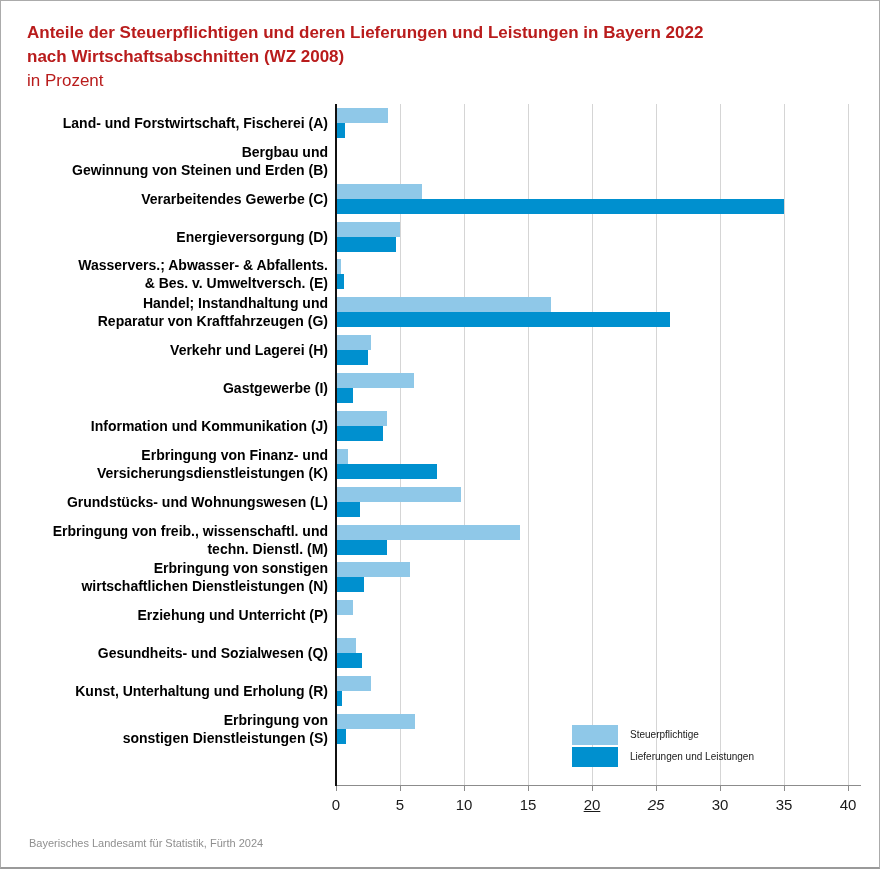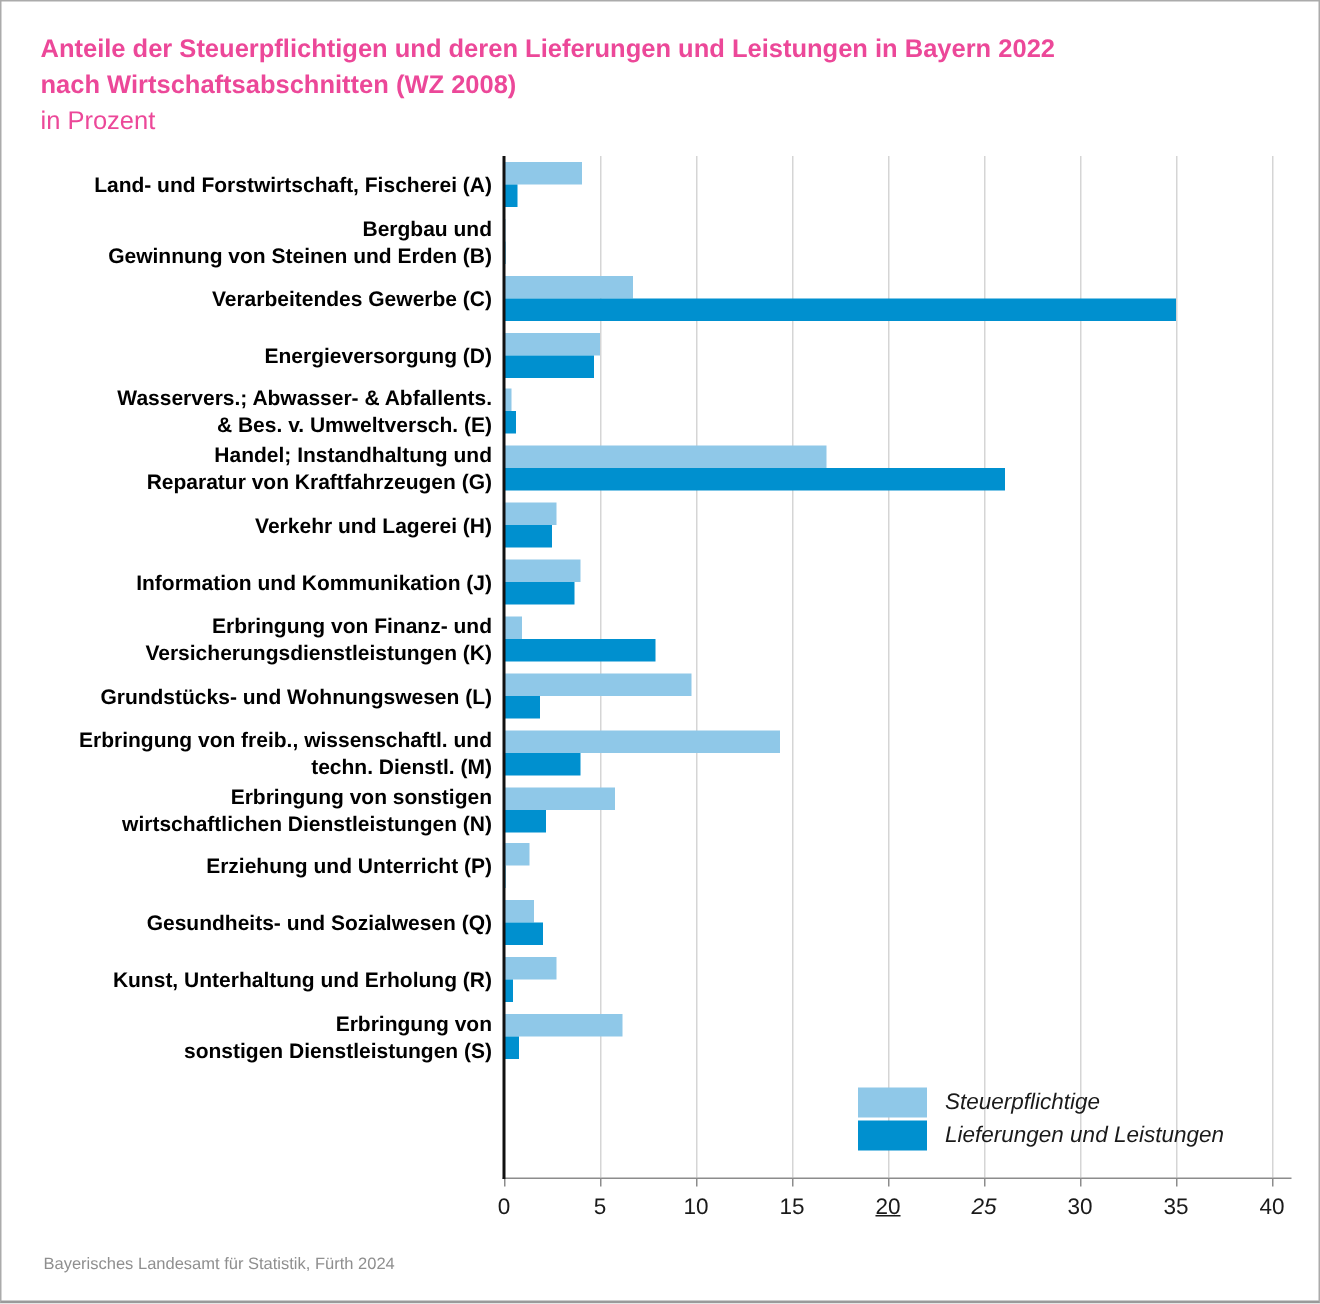--- a/index.html
+++ b/index.html
@@ -1,21 +1,21 @@
 <!DOCTYPE html>
 <html><head>
 <meta charset="utf-8">
 <style>
   html,body{margin:0;padding:0;background:#fff;}
   .page{
     position:relative;width:880px;height:869px;box-sizing:border-box;
     background:#ffffff;border:1px solid #ababab;border-bottom:2px solid #9a9a9a;
     font-family:"Liberation Sans",sans-serif;overflow:hidden;
   }
-  .title-block{position:absolute;left:26px;top:20px;color:#ec4899;}
+  .title-block{position:absolute;left:26px;top:20px;color:#b91c1c;}
   .title-line{font-size:17px;font-weight:bold;line-height:24px;}
   .subtitle{font-size:17px;font-weight:normal;line-height:24px;}
 
   .axis-y{position:absolute;left:334px;top:103px;width:2px;height:682px;background:#111;z-index:4;}
   .axis-x{position:absolute;left:334px;top:784px;width:526px;height:1px;background:#8c8c8c;z-index:2;}
 
   #grid-area{position:absolute;left:335px;top:103px;width:513px;height:681px;z-index:1;}
   .gridline{position:absolute;top:0;bottom:0;width:1px;background:#d5d5d5;}
 
   #plot-rows{position:absolute;left:0;top:103px;width:880px;z-index:2;}
@@ -30,21 +30,21 @@
   #tick-area{position:absolute;left:335px;top:785px;width:513px;height:40px;z-index:2;}
   .tick{position:absolute;top:0;width:1px;height:5px;background:#8c8c8c;}
   .tick-label{
     position:absolute;top:10px;transform:translateX(-50%);
     font-size:15px;color:#1a1a1a;
   }
 
   #legend{position:absolute;left:571px;top:723px;z-index:5;}
   .legend-row{display:flex;align-items:center;height:21px;margin-bottom:1px;}
   .legend-swatch{width:46px;height:20px;margin-right:12px;flex:0 0 46px;}
-  .legend-label{font-size:15px;color:#1a1a1a;white-space:nowrap;font-style:italic;}
+  .legend-label{font-size:10px;color:#1a1a1a;white-space:nowrap;}
 
   .footer{position:absolute;left:28px;top:836px;font-size:11px;color:#8f8f8f;}
 </style>
 </head>
 <body>
 
 <div class="page">
 
   <div class="title-block">
     <div class="title-line">Anteile der Steuerpflichtigen und deren Lieferungen und Leistungen in Bayern 2022</div>
@@ -109,20 +109,27 @@
         <div class="bars">
           <div class="bar" style="width: 215.04px; background: rgb(143, 200, 232);"></div>
           <div class="bar" style="width: 334.08px; background: rgb(0, 144, 207);"></div>
         </div>
       </div>
       <div class="row">
         <div class="cat-label">Verkehr und Lagerei (H)</div>
         <div class="bars">
           <div class="bar" style="width: 34.56px; background: rgb(143, 200, 232);"></div>
           <div class="bar" style="width: 32px; background: rgb(0, 144, 207);"></div>
+        </div>
+      </div>
+      <div class="row">
+        <div class="cat-label">Gastgewerbe (I)</div>
+        <div class="bars">
+          <div class="bar" style="width: 78.08px; background: rgb(143, 200, 232);"></div>
+          <div class="bar" style="width: 16.64px; background: rgb(0, 144, 207);"></div>
         </div>
       </div>
       <div class="row">
         <div class="cat-label">Information und Kommunikation (J)</div>
         <div class="bars">
           <div class="bar" style="width: 51.2px; background: rgb(143, 200, 232);"></div>
           <div class="bar" style="width: 47.36px; background: rgb(0, 144, 207);"></div>
         </div>
       </div>
       <div class="row">

